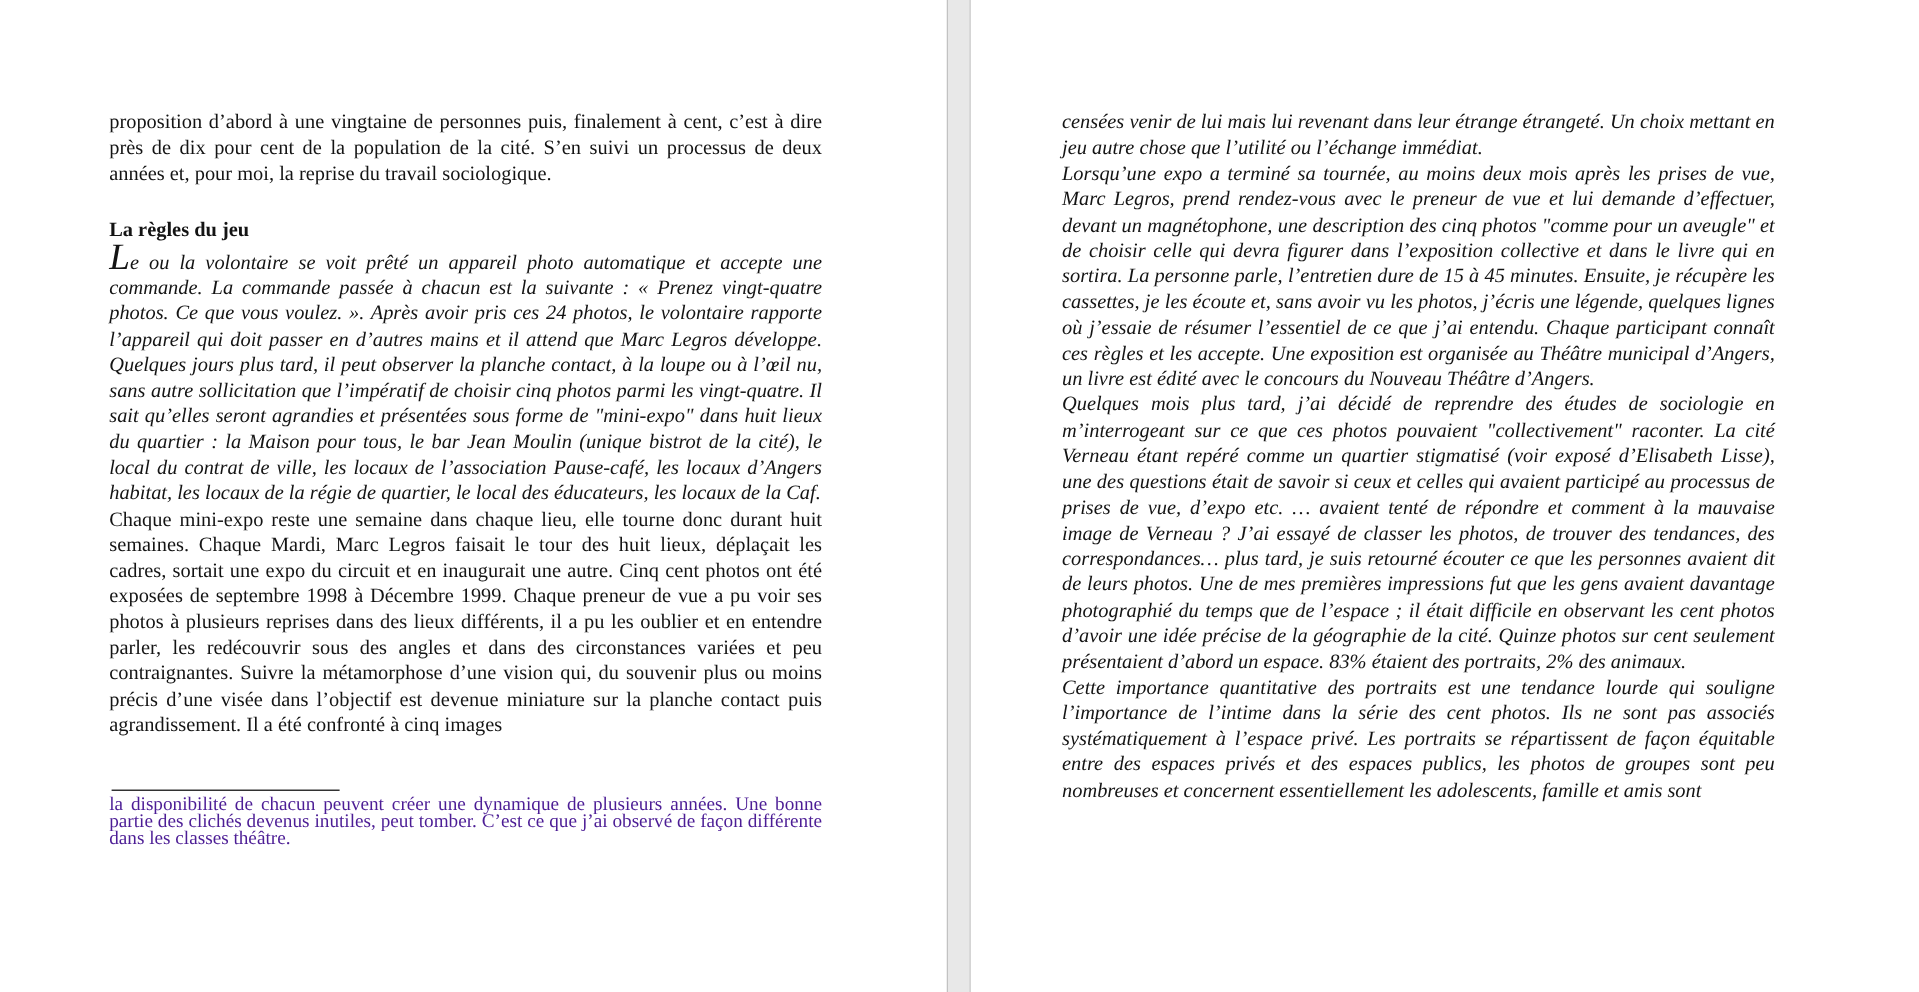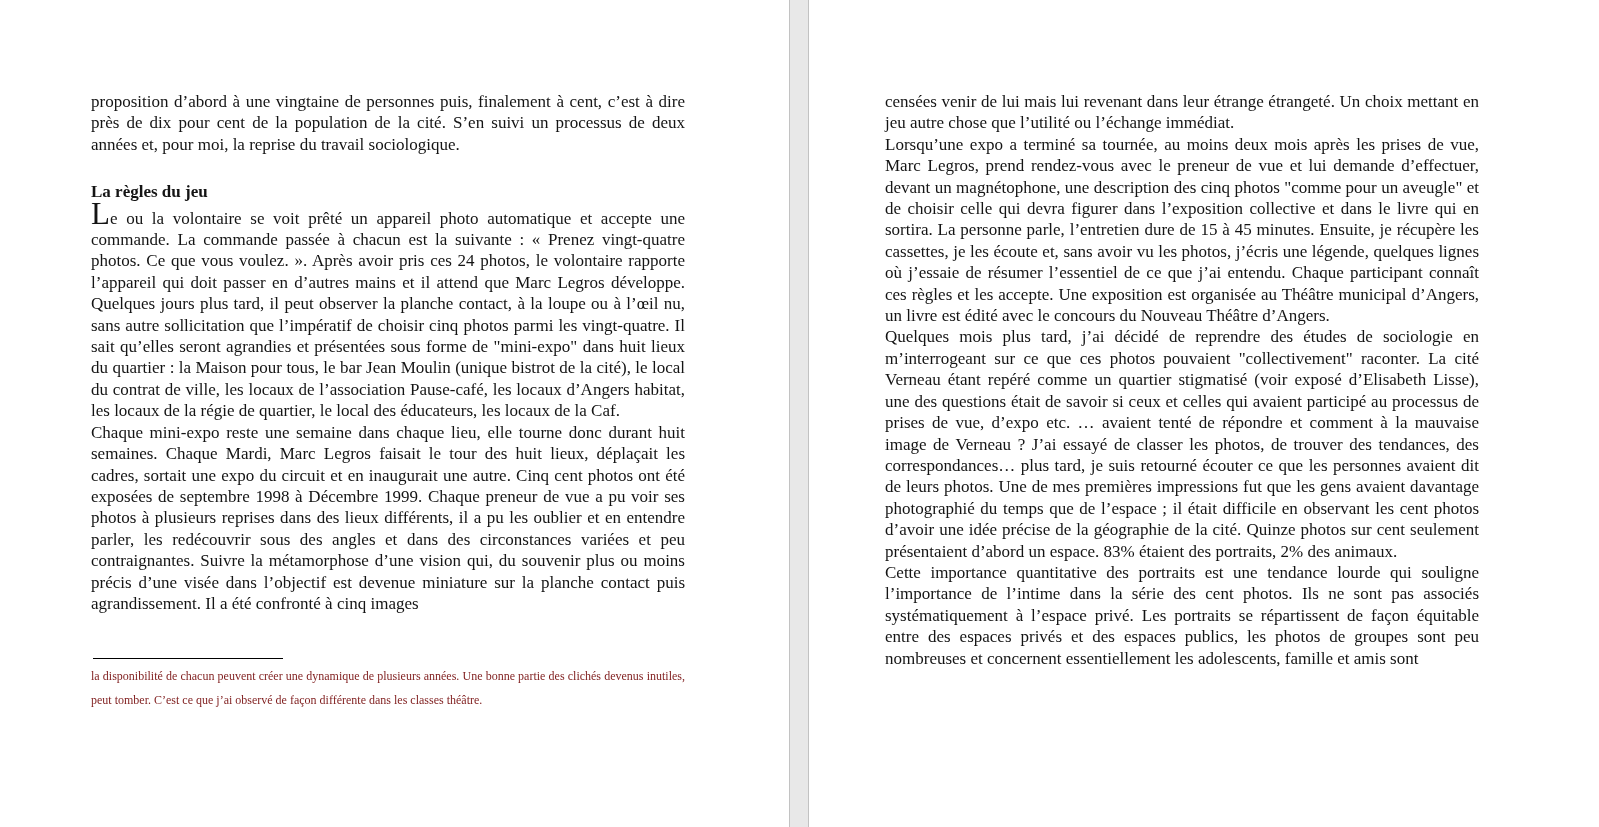--- a/index.html
+++ b/index.html
@@ -33,58 +33,58 @@
     background: #e8e8e8;
     border-left: 1px solid #c2c2c2;
     border-right: 1px solid #c2c2c2;
     box-sizing: border-box;
   }
   .content {
     position: absolute;
     top: 91px;
   }
   .content-left  { left: 91px; width: 594px; }
-  .content-right { left: 76px; width: 594px; }
+  .content-right { left: 76px; width: 594px; font-style: italic; }
   p.body {
     margin: 0;
     font-size: 17px;
     line-height: 21.4px;
     text-align: justify;
     color: #141414;
   }
   .section-heading {
     margin: 26px 0 0 0;
     font-size: 17px;
     font-weight: bold;
     line-height: 21.4px;
   }
-  .para-rule    { margin-top: 33px; }
+  .para-rule    { margin-top: 33px; font-style: italic; }
   .para-3       { margin-top: 38px; }
   .para-gap     { margin-top: 22px; }
   .para-gap-lg  { margin-top: 25px; }
   .dropcap {
     font-size: 31px;
     line-height: 21.4px;
   }
   .footnote-block {
     margin-top: 44px;
   }
   .footnote-rule {
     width: 190px;
     height: 0;
     border: none;
     border-top: 1.5px solid #000000;
     margin: 0 0 5px 2px;
   }
   .footnote-text {
     margin: 0;
-    font-size: 12px;
-    line-height: 24px;
+    font-size: 16px;
+    line-height: 14px;
     text-align: justify;
-    color: #7f1d1d;
+    color: #4c1d95;
   }
 </style>
 </head>
 <body>
 
 <div class="viewer">
 
   <div class="page page-left">
     <div class="content content-left">
 

